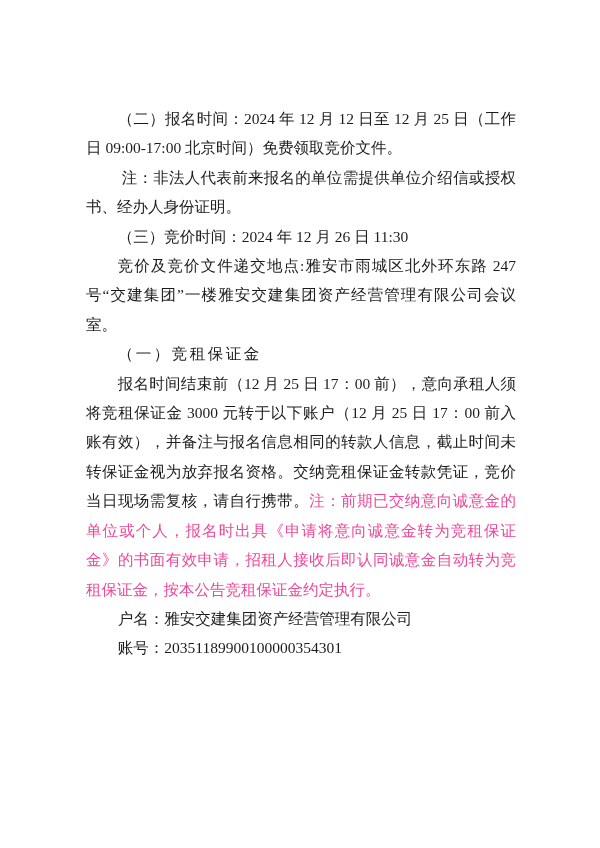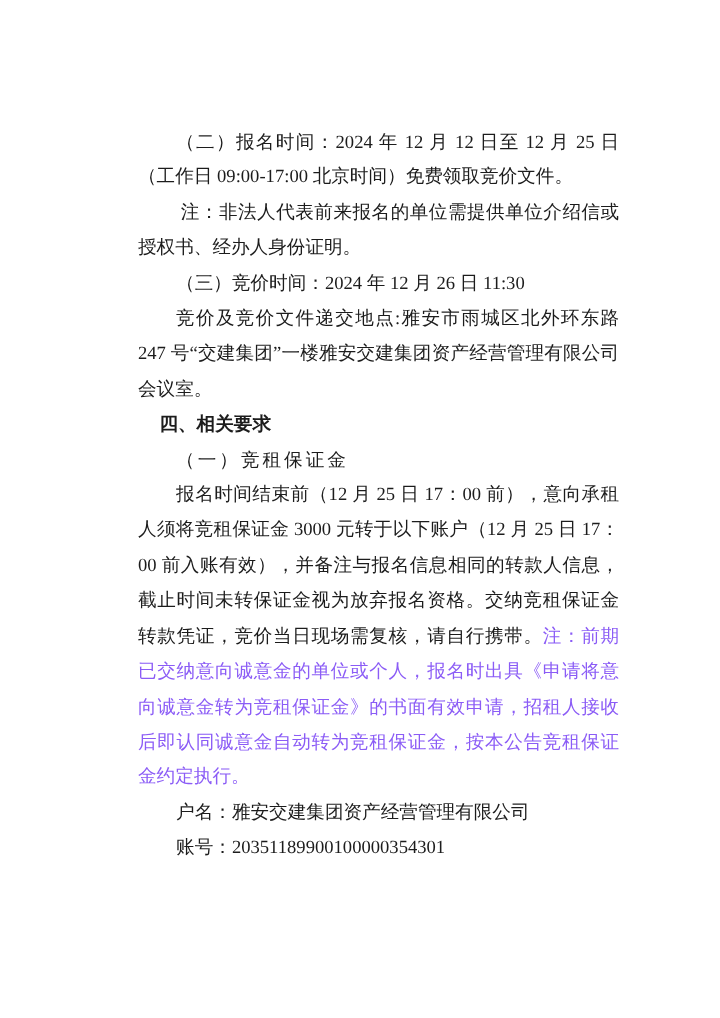--- a/index.html
+++ b/index.html
@@ -7,58 +7,57 @@
     padding: 0;
     background: #ffffff;
   }
   .page {
     position: relative;
     width: 600px;
     height: 848px;
     margin: 0 auto;
     background: #ffffff;
     box-sizing: border-box;
-    padding: 104px 84px 0 115px;
+    padding: 104px 84px 0 86px;
     font-family: "Liberation Serif", "DejaVu Serif", serif;
     color: #1c1c1c;
     overflow: hidden;
   }
   .page p {
     margin: 0;
     font-size: 15.5px;
     line-height: 29.4px;
     text-align: justify;
     text-justify: inter-ideograph;
   }
   .indent   { text-indent: 2.05em; }
   .note-p   { text-indent: 2.3em; font-weight: normal; }
   .heading  {
     font-family: "Liberation Sans", "DejaVu Sans", sans-serif;
     font-weight: bold;
     text-indent: 1.15em;
     font-size: 16px;
   }
   .spaced   { letter-spacing: 2.5px; }
-  .note-color { color: #8b5cf6; }
+  .note-color { color: #ec4899; }
 </style>
 </head>
 <body>
 
 <div class="page">
 
   <p class="indent">（二）报名时间：2024 年 12 月 12 日至 12 月 25 日（工作日 09:00-17:00 北京时间）免费领取竞价文件。</p>
 
 
   <p class="note-p">注：非法人代表前来报名的单位需提供单位介绍信或授权书、经办人身份证明。</p>
 
   <p class="indent">（三）竞价时间：2024 年 12 月 26 日 11:30</p>
 
   <p class="indent">竞价及竞价文件递交地点:雅安市雨城区北外环东路 247 号“交建集团”一楼雅安交建集团资产经营管理有限公司会议室。</p>
 
-  <p class="heading">四、相关要求</p>
 
   <p class="indent spaced">（一）竞租保证金</p>
 
   <p class="indent"><span>报名时间结束前（12 月 25 日 17：00 前），意向承租人须将竞租保证金 3000 元转于以下账户（12 月 25 日 17：00 前入账有效），并备注与报名信息相同的转款人信息，截止时间未转保证金视为放弃报名资格。交纳竞租保证金转款凭证，竞价当日现场需复核，请自行携带。</span><span class="note-color">注：前期已交纳意向诚意金的单位或个人，报名时出具《申请将意向诚意金转为竞租保证金》的书面有效申请，招租人接收后即认同诚意金自动转为竞租保证金，按本公告竞租保证金约定执行。</span></p>
 
   <p class="indent">户名：雅安交建集团资产经营管理有限公司</p>
 
   <p class="indent">账号：20351189900100000354301</p>
 
 </div>

